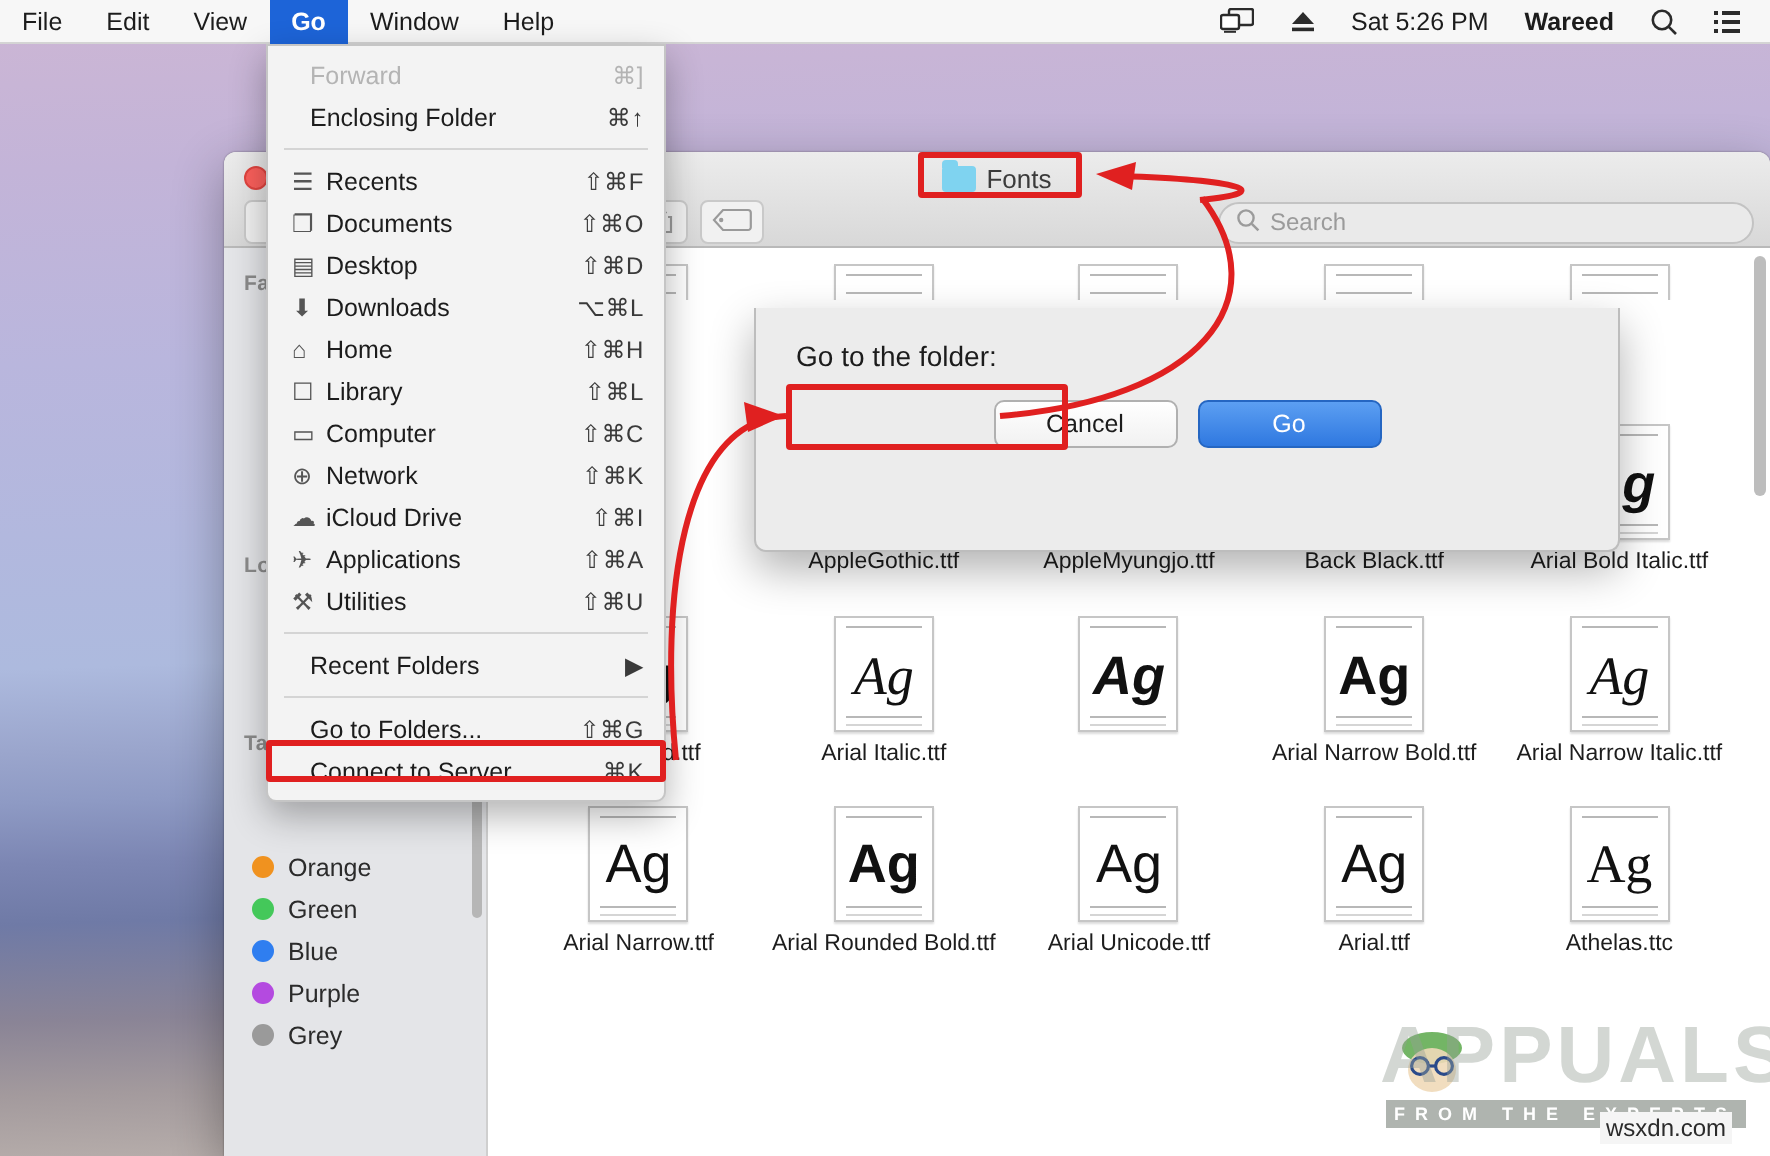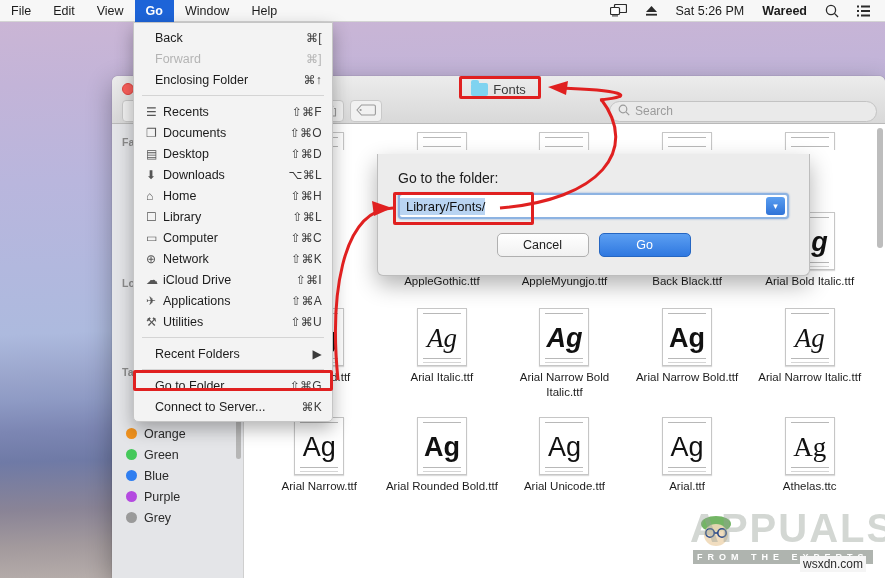--- a/index.html
+++ b/index.html
@@ -436,21 +436,20 @@
           <div class="cell">
             <div class="doc-ico">
               <span class="ag" style="font-style:italic;font-family:'Liberation Serif',serif;">Ag</span>
             </div>
             <div class="cap">Arial Italic.ttf</div>
           </div>
           <div class="cell">
             <div class="doc-ico">
               <span class="ag" style="font-weight:bold;font-style:italic;">Ag</span>
             </div>
-            <div class="cap">Arial Narrow Bold Italic.ttf</div>
           </div>
           <div class="cell">
             <div class="doc-ico">
               <span class="ag" style="font-weight:bold;">Ag</span>
             </div>
             <div class="cap">Arial Narrow Bold.ttf</div>
           </div>
           <div class="cell">
             <div class="doc-ico">
               <span class="ag" style="font-style:italic;font-family:'Liberation Serif',serif;">Ag</span>
@@ -491,36 +490,28 @@
             <div class="cap">Athelas.ttc</div>
           </div>
         </div>
 
         <div class="content-scroll"></div>
       </div>
     </div>
 
     <div class="sheet">
       <div class="sheet-label">Go to the folder:</div>
-      <div class="combo">
-        <span class="combo-text">Library/Fonts/</span>
-        <span class="combo-arrow">▾</span>
-      </div>
       <div class="sheet-btns">
         <div class="btn">Cancel</div>
         <div class="btn primary">Go</div>
       </div>
     </div>
   </div>
 
   <div class="gomenu">
-    <div class="mi noicon">
-      <span class="lb">Back</span>
-      <span class="sc">⌘[</span>
-    </div>
     <div class="mi noicon dim">
       <span class="lb">Forward</span>
       <span class="sc">⌘]</span>
     </div>
     <div class="mi noicon">
       <span class="lb">Enclosing Folder</span>
       <span class="sc">⌘↑</span>
     </div>
 
     <div class="sep"></div>
@@ -584,21 +575,21 @@
     <div class="sep"></div>
 
     <div class="mi noicon">
       <span class="lb">Recent Folders</span>
       <span class="sc sub-arrow">▶</span>
     </div>
 
     <div class="sep"></div>
 
     <div class="mi noicon">
-      <span class="lb">Go to Folder...</span>
+      <span class="lb">Go to Folders...</span>
       <span class="sc">⇧⌘G</span>
     </div>
     <div class="mi noicon">
       <span class="lb">Connect to Server...</span>
       <span class="sc">⌘K</span>
     </div>
   </div>
 
   <div class="anno redbox" id="box-fonts"></div>
   <div class="anno redbox" id="box-combo"></div>

